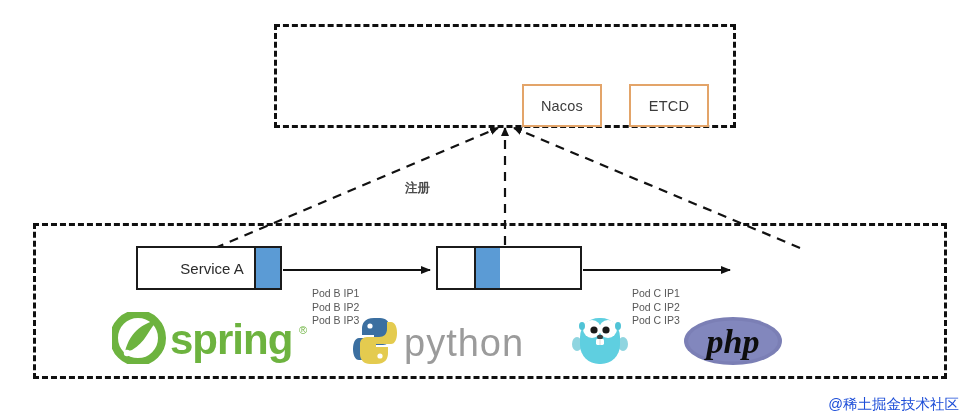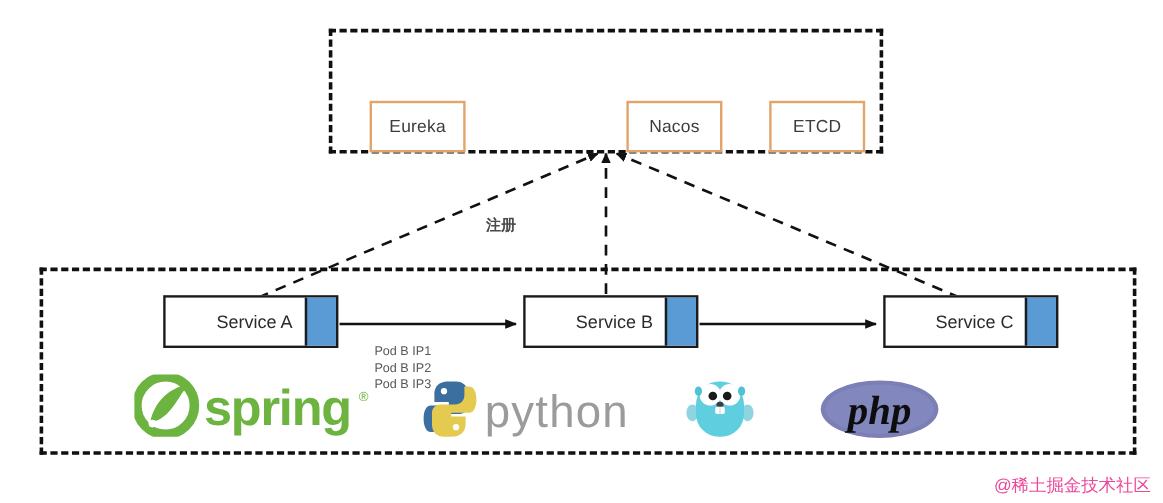--- a/index.html
+++ b/index.html
@@ -109,21 +109,21 @@
     white-space: nowrap;
     font-weight: bold;
   }
 
   
   #watermark {
     position: absolute;
     right: 10px;
     bottom: 5px;
     font-size: 14.5px;
-    color: #ec4899;
+    color: #1d4ed8;
     white-space: nowrap;
   }
 
   
   .logo {
     position: absolute;
   }
   #logo-spring { left: 112px; top: 312px; }
   #logo-python { left: 352px; top: 316px; }
   #logo-go     { left: 570px; top: 310px; }
@@ -147,54 +147,51 @@
     <line x1="283" y1="270" x2="430" y2="270" stroke="#111111" stroke-width="2.2" marker-end="url(#arrowSolid)"></line>
     <line x1="583" y1="270" x2="730" y2="270" stroke="#111111" stroke-width="2.2" marker-end="url(#arrowSolid)"></line>
 
     <line x1="215" y1="248" x2="498" y2="128" stroke="#111111" stroke-width="2.2" stroke-dasharray="9,7" marker-end="url(#arrowDash)"></line>
     <line x1="505" y1="245" x2="505" y2="128" stroke="#111111" stroke-width="2.2" stroke-dasharray="9,7" marker-end="url(#arrowDash)"></line>
     <line x1="800" y1="248" x2="514" y2="128" stroke="#111111" stroke-width="2.2" stroke-dasharray="9,7" marker-end="url(#arrowDash)"></line>
   </svg>
 
   <div id="registry-container" class="dashed-box">
 
-    <div class="registry-item" style="left:31px">
-      <span>Eureka</span>
-    </div>
     <div class="registry-item" style="left:245px">
       <span>Nacos</span>
     </div>
-    <div class="registry-item" style="left:364px">
+    <div class="registry-item" style="left:352px">
       <span>ETCD</span>
     </div>
   </div>
 
   <div id="services-container" class="dashed-box"></div>
 
   <div class="service-box" style="left:136px">
     <div class="service-label">Service A</div>
     <div class="service-tab"></div>
   </div>
 
   <div class="service-box" style="left:436px">
-    <div class="service-label">Service B</div>
     <div class="service-tab"></div>
   </div>
 
-  <div class="service-box" style="left:736px">
-    <div class="service-label">Service C</div>
-    <div class="service-tab"></div>
-  </div>
 
   <div class="pod-list" style="left:312px; top:287px">
     <div>Pod B IP1</div>
     <div>Pod B IP2</div>
     <div>Pod B IP3</div>
   </div>
 
+  <div class="pod-list" style="left:632px; top:287px">
+    <div>Pod C IP1</div>
+    <div>Pod C IP2</div>
+    <div>Pod C IP3</div>
+  </div>
 
   <div class="annotation" style="left:405px; top:180px">注册</div>
 
   <svg class="logo" id="logo-spring" width="200" height="52" viewBox="0 0 200 52" xmlns="http://www.w3.org/2000/svg">
     <g>
       <circle cx="26" cy="26" r="24" fill="none" stroke="#6db33f" stroke-width="8"></circle>
       <path d="M13 40 C18 18 34 10 46 8 C36 18 34 30 20 38 z" fill="#6db33f"></path>
       <circle cx="15" cy="41" r="3.2" fill="#ffffff"></circle>
     </g>
     <text x="58" y="42" font-family="'Liberation Sans', sans-serif" font-size="42" font-weight="bold" fill="#6db33f" letter-spacing="-1">spring</text>

